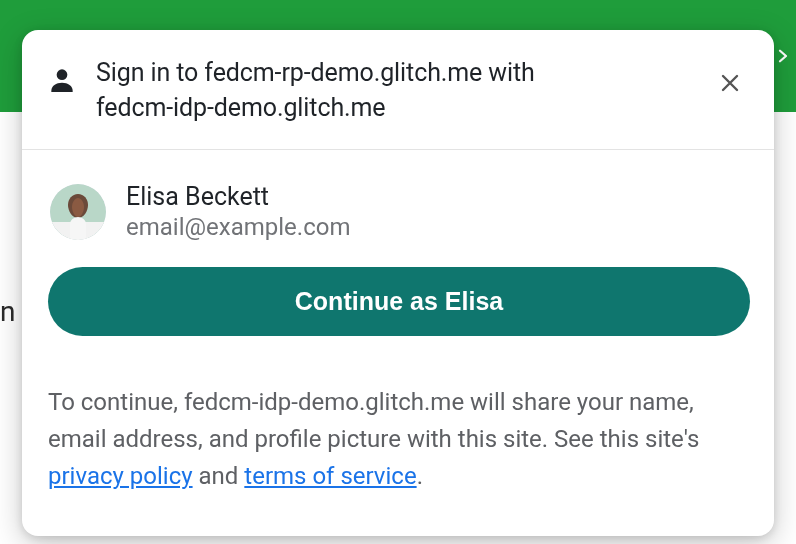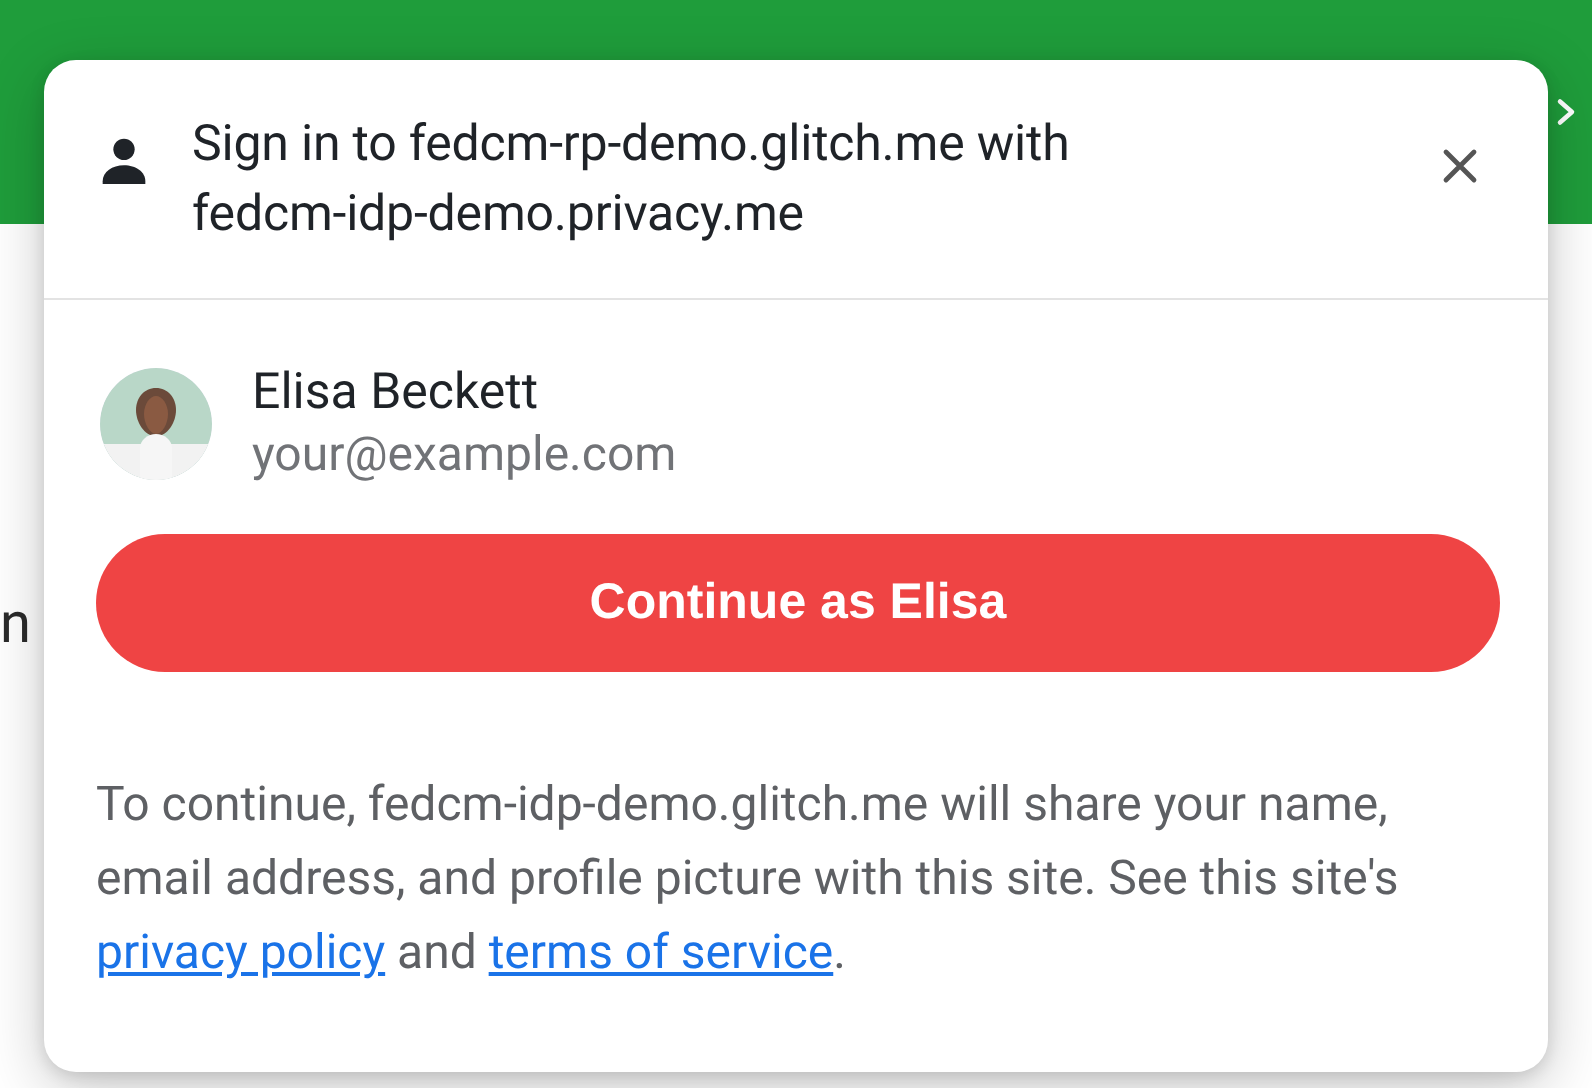--- a/index.html
+++ b/index.html
@@ -122,21 +122,21 @@
       font-size: 24px;
       color: #717377;
       font-weight: 400;
     }
     .continue-btn {
       display: block;
       width: 100%;
       padding: 20px 16px;
       border: none;
       border-radius: 999px;
-      background: #ef4444;
+      background: #0f766e;
       color: #fff;
       font-size: 25px;
       font-weight: 600;
       cursor: pointer;
       text-align: center;
     }
     .disclosure {
       margin-top: 48px;
       font-size: 24px;
       line-height: 1.55;
@@ -172,21 +172,21 @@
 <div class="dialog">
   <div class="dlg-header">
     <span class="person-icon">
       <svg viewBox="0 0 24 24" width="32" height="32" fill="#1f2328">
         <circle cx="12" cy="8" r="4"></circle>
         <path d="M4 20c0-3.6 3.6-6 8-6s8 2.4 8 6v1H4v-1z"></path>
       </svg>
     </span>
     <div class="header-title">
       <span>Sign in to fedcm-rp-demo.glitch.me with</span><br>
-      <span>fedcm-idp-demo.privacy.me</span>
+      <span>fedcm-idp-demo.glitch.me</span>
     </div>
     <button class="close-btn" aria-label="Close">
       <span>
         <svg viewBox="0 0 24 24" width="24" height="24" fill="none" stroke="#555" stroke-width="2.4" stroke-linecap="round">
           <path d="M5 5 L19 19 M19 5 L5 19"></path>
         </svg>
       </span>
     </button>
   </div>
 
@@ -203,21 +203,21 @@
             <rect width="56" height="56" fill="#b9d7c8"></rect>
             <rect x="0" y="38" width="56" height="18" fill="#f2f2f2"></rect>
             <path d="M28 10c6 0 10 5 10 11s-4 13-10 13-10-7-10-13 4-11 10-11z" fill="#6b4a3a"></path>
             <path d="M20 40c0-4 4-7 8-7s8 3 8 7v16H20z" fill="#f6f6f6"></path>
             <path d="M22 23c0-5 3-9 6-9s6 4 6 9-3 10-6 10-6-5-6-10z" fill="#8a5a42"></path>
           </g>
         </svg>
       </div>
       <div class="account-text">
         <div class="account-name">Elisa Beckett</div>
-        <div class="account-email">your@example.com</div>
+        <div class="account-email">email@example.com</div>
       </div>
     </div>
 
     <button class="continue-btn">Continue as Elisa</button>
 
     <p class="disclosure">
       <span>To continue, fedcm-idp-demo.glitch.me will share your name, email address, and profile picture with this site. See this site's </span><a>privacy policy</a><span> and </span><a>terms of service</a><span>.</span>
     </p>
   </div>
 </div>

